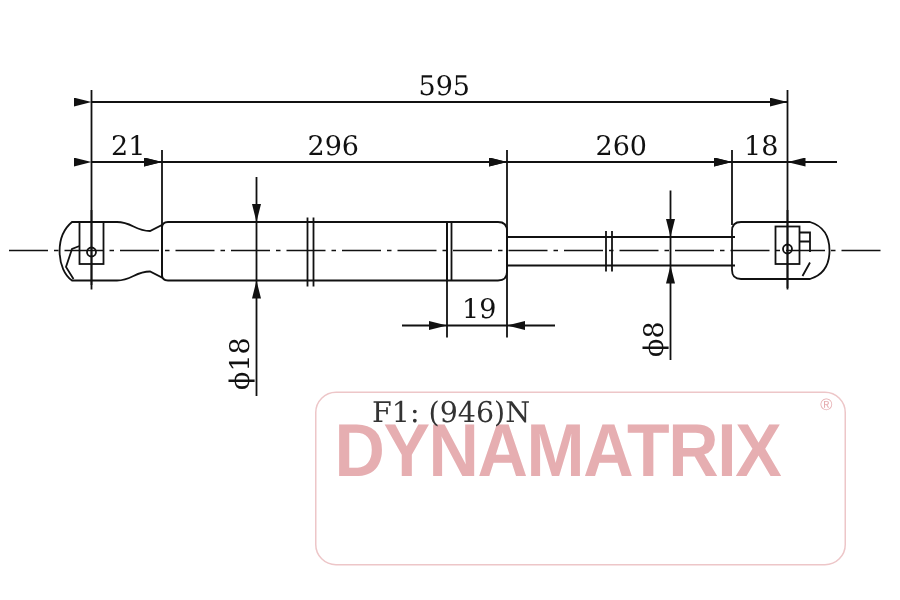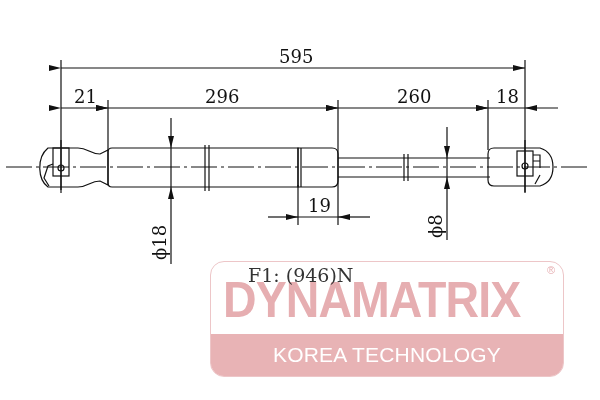--- a/index.html
+++ b/index.html
@@ -103,18 +103,15 @@
   <text class="dimtext" x="397" y="103">260</text>
   <text class="dimtext" x="496" y="103">18</text>
   <text class="dimtext" x="308" y="212">19</text>
   <text class="dimtext" x="0" y="0" transform="translate(166,260) rotate(-90)">ϕ18</text>
   <text class="dimtext" x="0" y="0" transform="translate(442,238) rotate(-90)">ϕ8</text>
 </svg>
 
 <div class="logo-box">
   <div class="logo-word">DYNAMATRIX</div>
   <div class="logo-reg">®</div>
-  <div class="logo-band">
-    <span>KOREA TECHNOLOGY</span>
-  </div>
 </div>
 
 <div class="force-label">F1: (946)N</div>
 
 </body></html>

